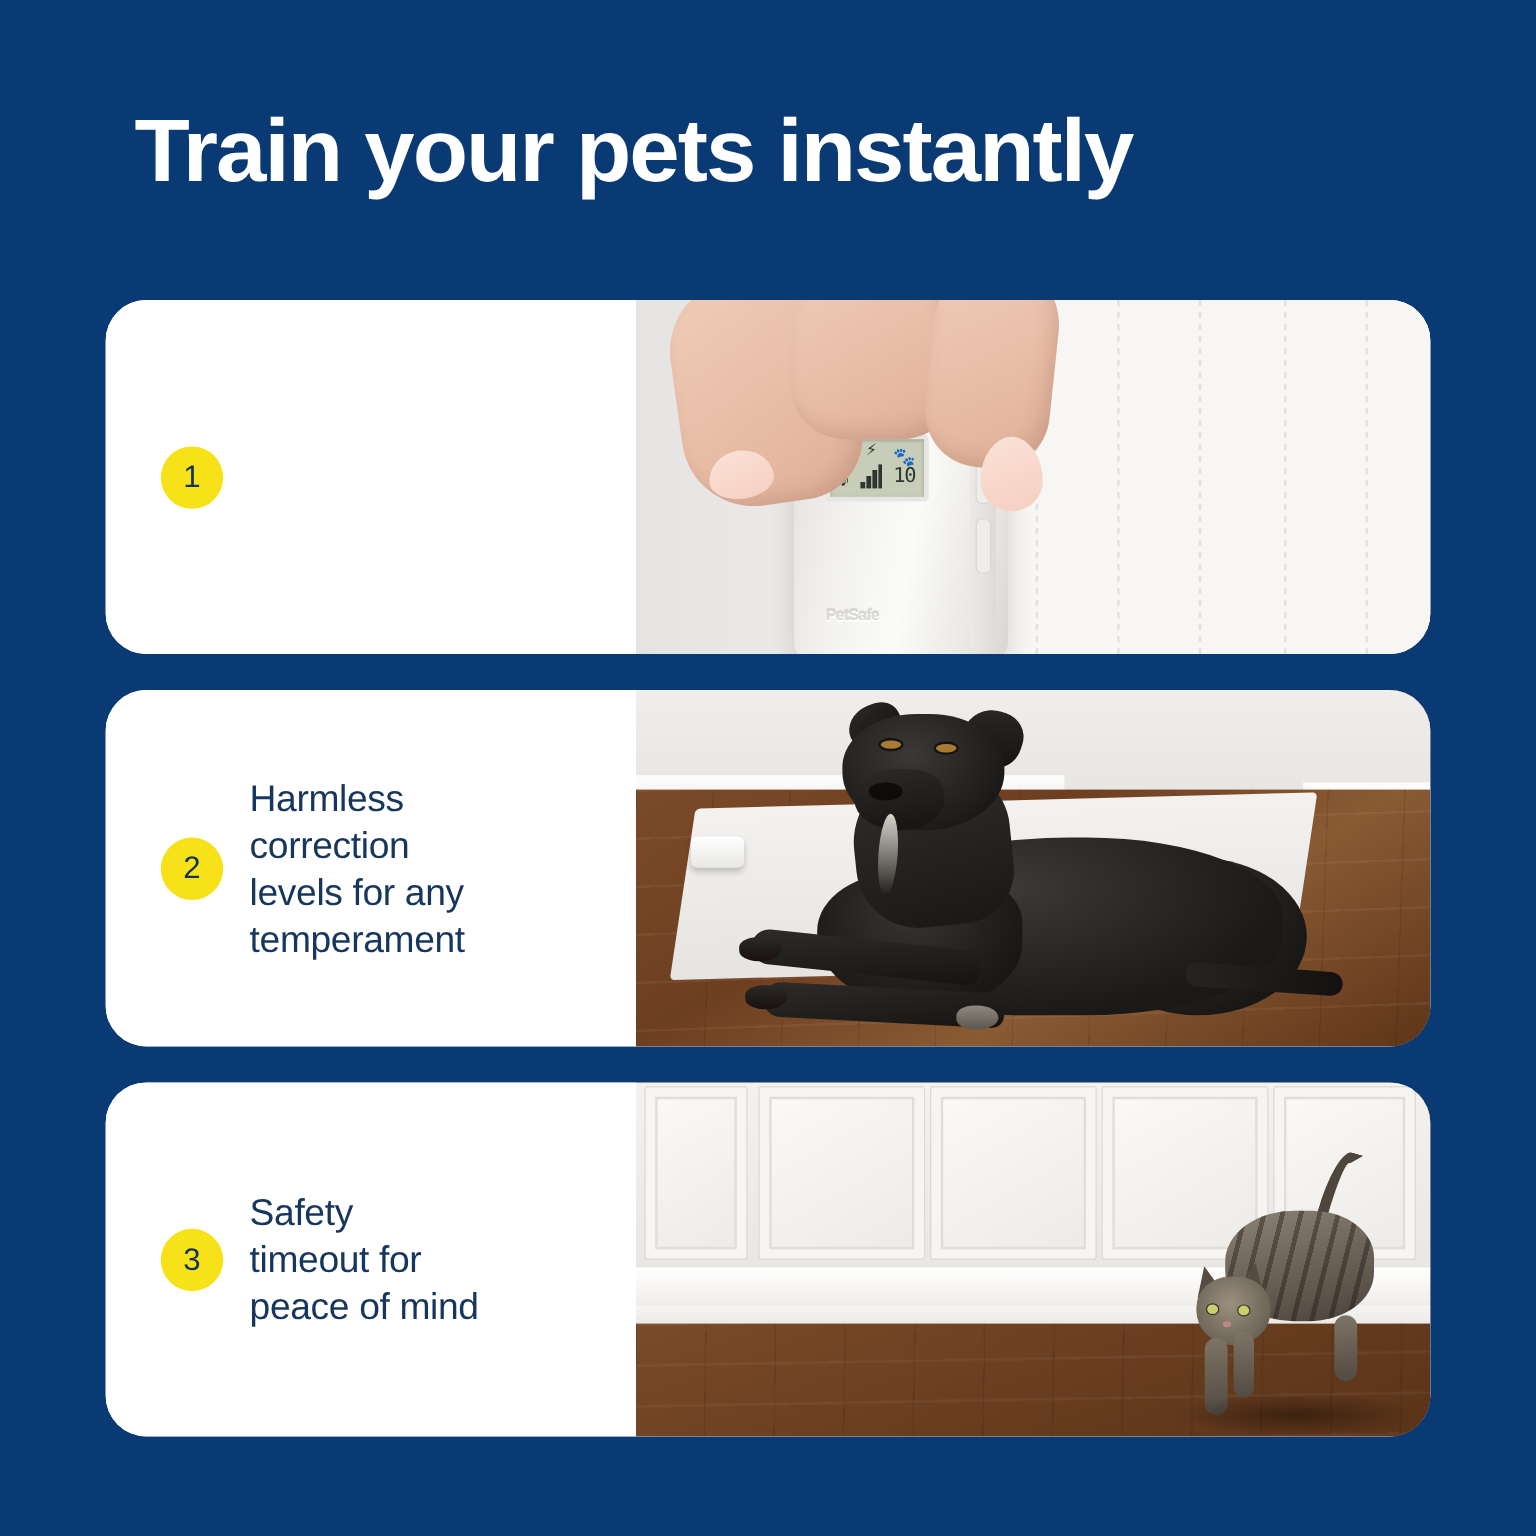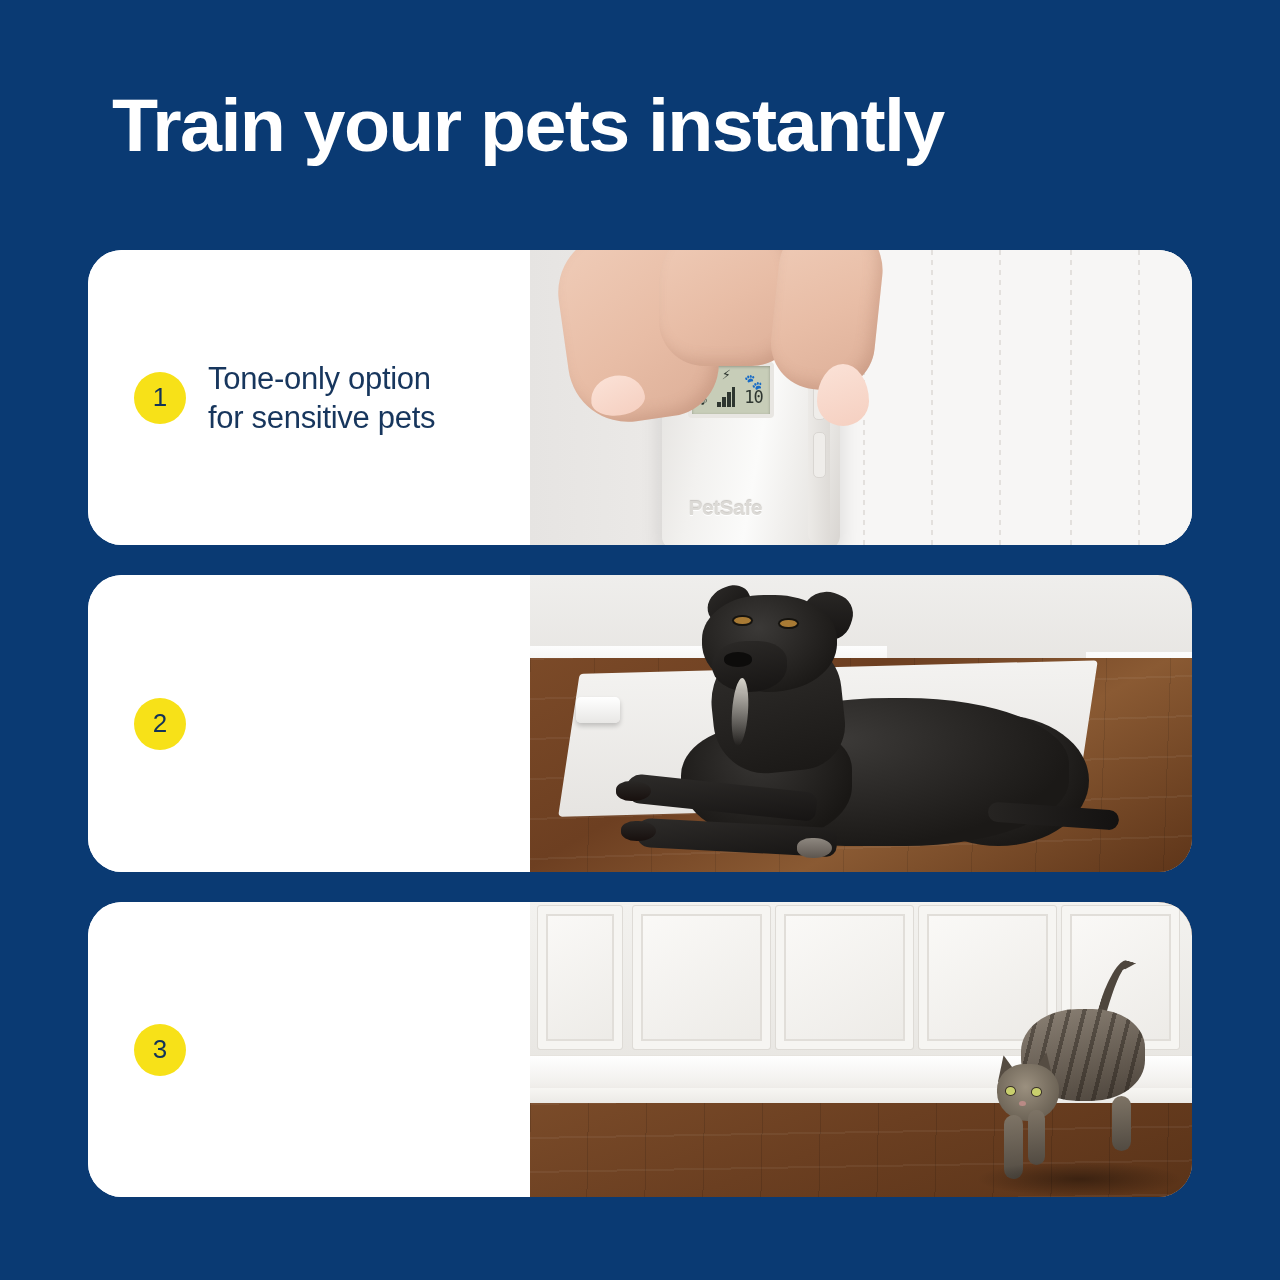--- a/index.html
+++ b/index.html
@@ -155,21 +155,21 @@
       linear-gradient(to top,#2e3630 0 5px,transparent 5px) left 0 bottom 0/4px 6px no-repeat,
       linear-gradient(to top,#2e3630 0 10px,transparent 10px) left 5px bottom 0/4px 11px no-repeat,
       linear-gradient(to top,#2e3630 0 15px,transparent 15px) left 10px bottom 0/4px 16px no-repeat,
       linear-gradient(to top,#2e3630 0 20px,transparent 20px) left 15px bottom 0/4px 21px no-repeat;
   }
   .lcd .stack{display:flex;flex-direction:column;align-items:center;}
   .lcd .paw{font-size:15px;}
   .lcd .num{font-size:17px;letter-spacing:-1px;font-family:"DejaVu Sans Mono",monospace;}
   .brand{
     position:absolute;left:26px;bottom:30px;
-    font-size:21px;font-weight:bold;
+    font-size:13px;font-weight:bold;
     color:#dcdad6;
     text-shadow:0 1px 0 #fff,0 -1px 1px #c9c6c2;
     letter-spacing:-.5px;
   }
 
   
   .hand{position:absolute;left:5%;top:-20px;width:62%;height:200px;}
   .finger{
     position:absolute;
     background:linear-gradient(150deg,#f0cdb9,#e8bda6 55%,#dcae97);
@@ -388,22 +388,20 @@
 
 <div class="page">
 
   <h1 class="headline">Train your pets instantly</h1>
 
   <div class="cards">
 
     <div class="card card-1">
       <div class="card-text">
         <div class="badge">1</div>
-        <div class="card-copy">Tone-only option
-for sensitive pets</div>
       </div>
       <div class="card-photo p1">
         <div class="leftwall"></div>
         <div class="quilt">
           <i></i>
             <i></i>
             <i></i>
             <i></i>
             <i></i>
         </div>
@@ -433,20 +431,24 @@
           <div class="finger f-index"></div>
           <div class="finger f-mid"></div>
           <div class="nail n2"></div>
         </div>
       </div>
     </div>
 
     <div class="card card-2">
       <div class="card-text">
         <div class="badge">2</div>
+        <div class="card-copy">Harmless
+correction
+levels for any
+temperament</div>
       </div>
       <div class="card-photo p2">
         <div class="wall"></div>
         <div class="base"></div>
         <div class="base2"></div>
         <div class="floor"></div>
         <div class="mat"></div>
         <div class="dev"></div>
         <div class="dog">
           <div class="hip"></div>
@@ -467,20 +469,23 @@
           <div class="paw p1"></div>
           <div class="paw p2"></div>
           <div class="paw p3"></div>
         </div>
       </div>
     </div>
 
     <div class="card card-3">
       <div class="card-text">
         <div class="badge">3</div>
+        <div class="card-copy">Safety
+timeout for
+peace of mind</div>
       </div>
       <div class="card-photo p3">
         <div class="cab">
           <div class="panel"></div>
           <div class="panel"></div>
           <div class="panel"></div>
           <div class="panel"></div>
           <div class="panel"></div>
         </div>
         <div class="rail"></div>

